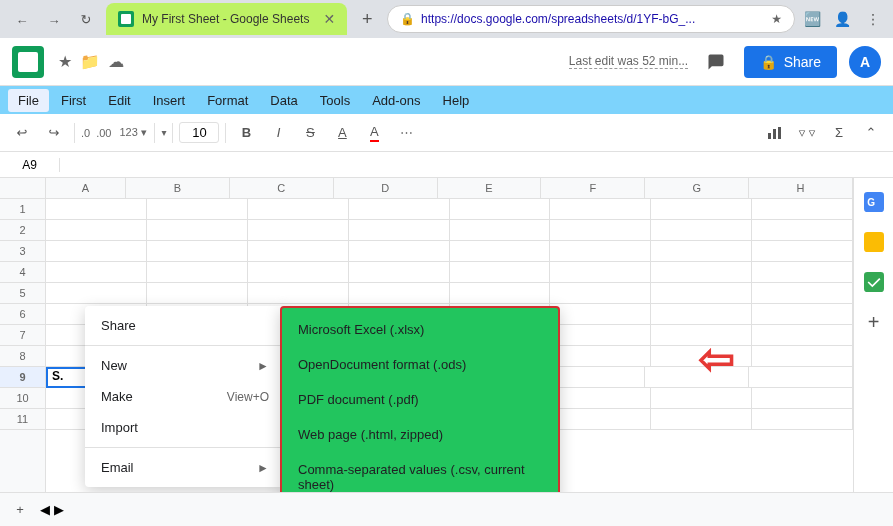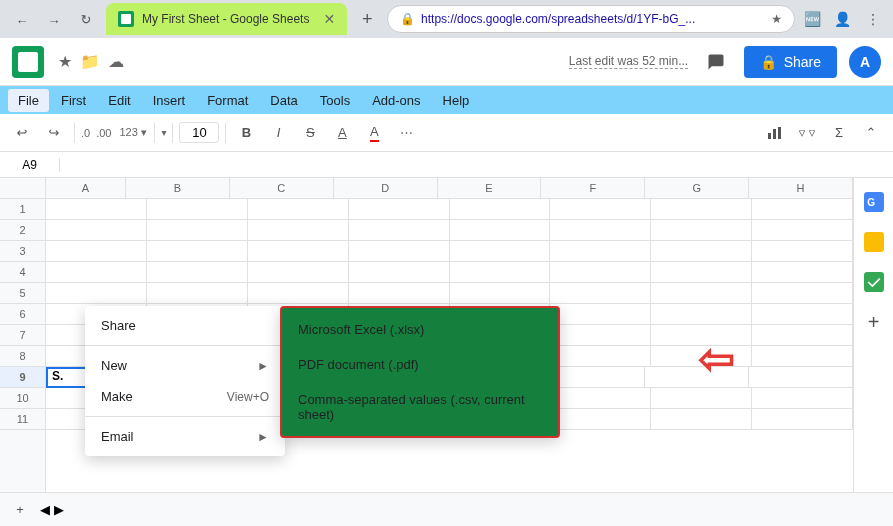--- a/index.html
+++ b/index.html
@@ -63,21 +63,21 @@
     .right-icon { width: 32px; height: 32px; display: flex; align-items: center; justify-content: center; cursor: pointer; color: #666; }
 
     
     .file-menu { position: absolute; top: 128px; left: 85px; background: #fff; box-shadow: 0 4px 16px rgba(0,0,0,0.2); border-radius: 4px; width: 200px; z-index: 100; padding: 4px 0; }
     .file-menu-item { padding: 8px 16px; cursor: pointer; display: flex; align-items: center; justify-content: space-between; font-size: 13px; color: #202124; }
     .file-menu-divider { height: 1px; background: #e0e0e0; margin: 4px 0; }
     .menu-shortcut { color: #666; font-size: 12px; }
     .menu-arrow { color: #666; font-size: 12px; }
 
     
-    .download-submenu { position: absolute; top: 128px; left: 280px; background: #15803d; box-shadow: 0 4px 16px rgba(0,0,0,0.2); border-radius: 4px; width: 280px; z-index: 101; padding: 4px 0; border: 2px solid #d32f2f; }
+    .download-submenu { position: absolute; top: 128px; left: 280px; background: #22c55e; box-shadow: 0 4px 16px rgba(0,0,0,0.2); border-radius: 4px; width: 280px; z-index: 101; padding: 4px 0; border: 2px solid #d32f2f; }
     .download-submenu-item { padding: 10px 16px; cursor: pointer; font-size: 13px; color: #202124; }
 
     
     .sheet-tabs { height: 34px; background: #f8f9fa; border-top: 1px solid #e0e0e0; display: flex; align-items: center; padding: 0 8px; gap: 4px; }
     .sheet-tab { padding: 6px 16px; background: #fff; border: 1px solid #e0e0e0; border-bottom: none; border-radius: 4px 4px 0 0; font-size: 12px; cursor: pointer; }
     .add-sheet { width: 24px; height: 24px; display: flex; align-items: center; justify-content: center; cursor: pointer; color: #555; }
   </style>
 </head>
 <body>
 
@@ -352,31 +352,36 @@
       </div>
     <div class="file-menu-divider"></div>
     <div class="file-menu-item">
       <span>New</span>
       <span class="menu-arrow">►</span>
     </div>
     <div class="file-menu-item">
       <span>Make</span>
       <span class="menu-shortcut">View+O</span>
     </div>
+    <div class="file-menu-item">
+        <span>Import</span>
+      </div>
     <div class="file-menu-divider"></div>
     <div class="file-menu-item">
       <span>Email</span>
       <span class="menu-arrow">►</span>
     </div>
 
   </div>
 
   <div class="download-submenu">
     <div class="download-submenu-item"><span>Microsoft Excel (.xlsx)</span></div>
+    <div class="download-submenu-item"><span>OpenDocument format (.ods)</span></div>
     <div class="download-submenu-item"><span>PDF document (.pdf)</span></div>
+    <div class="download-submenu-item"><span>Web page (.html, zipped)</span></div>
     <div class="download-submenu-item"><span>Comma-separated values (.csv, current sheet)</span></div>
 
   </div>
 </div>
 
 <div class="sheet-tabs">
   <div class="add-sheet">+</div>
   <div style="display:flex; gap:4px; margin-left:4px;">◀</div>
   <div style="display:flex; gap:4px;">▶</div>
 </div>

